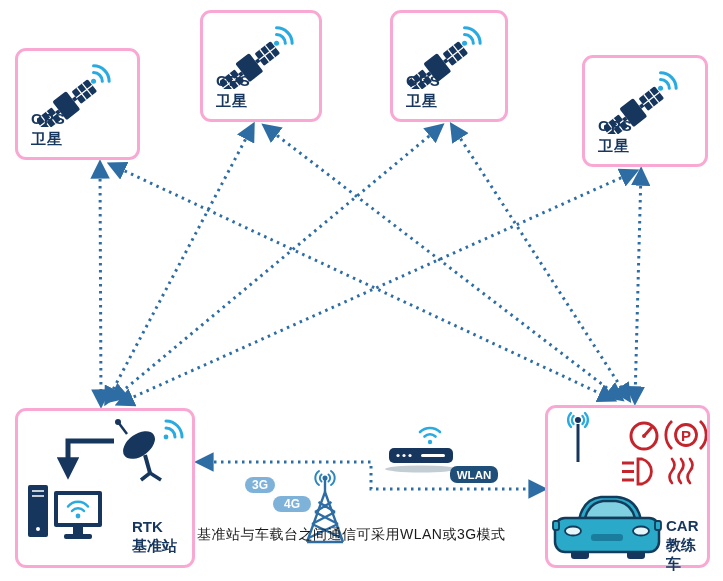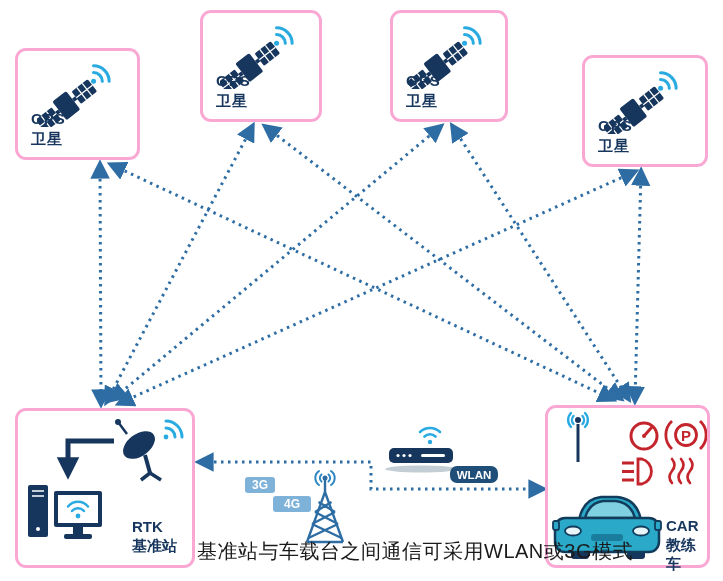--- a/index.html
+++ b/index.html
@@ -3,24 +3,24 @@
 <meta charset="utf-8">
 <style>
   html,body{margin:0;padding:0;background:#ffffff;}
   body{font-family:"Liberation Sans","DejaVu Sans",sans-serif;}
   .canvas{position:relative;width:723px;height:581px;background:#ffffff;overflow:hidden;}
   .overlay{position:absolute;left:0;top:0;width:723px;height:581px;pointer-events:none;}
   .node-box{position:absolute;background:#ffffff;border:3px solid #f9a8d4;border-radius:11px;box-sizing:border-box;}
   .gps-icon{position:absolute;top:6px;left:50%;transform:translateX(-50%);}
   .node-label{position:absolute;left:13px;bottom:8px;color:#17365d;font-weight:bold;font-size:15px;line-height:20px;letter-spacing:1px;}
   .node-label-right{position:absolute;color:#17365d;font-weight:bold;font-size:15px;line-height:19px;}
-  .badge{position:absolute;color:#ffffff;font-weight:bold;display:flex;align-items:center;justify-content:center;border-radius:3px;}
+  .badge{position:absolute;color:#ffffff;font-weight:bold;display:flex;align-items:center;justify-content:center;border-radius:8px;}
   .badge-light{background:#7fb2d9;font-size:12px;}
   .badge-dark{background:#1f4e79;font-size:11.5px;border-radius:7px;}
-  .caption{position:absolute;left:197px;top:538px;color:#1a1a1a;font-size:20px;letter-spacing:0.5px;white-space:nowrap;}
+  .caption{position:absolute;left:197px;top:526px;color:#1a1a1a;font-size:14px;letter-spacing:0.5px;white-space:nowrap;}
   svg{display:block;}
 </style>
 </head>
 <body>
 
 <div class="canvas">
 
   <svg class="overlay" viewBox="0 0 723 581">
     <defs>
       <marker id="arr" viewBox="0 0 10 10" refX="7" refY="5" markerWidth="6.5" markerHeight="6.5" orient="auto-start-reverse">

